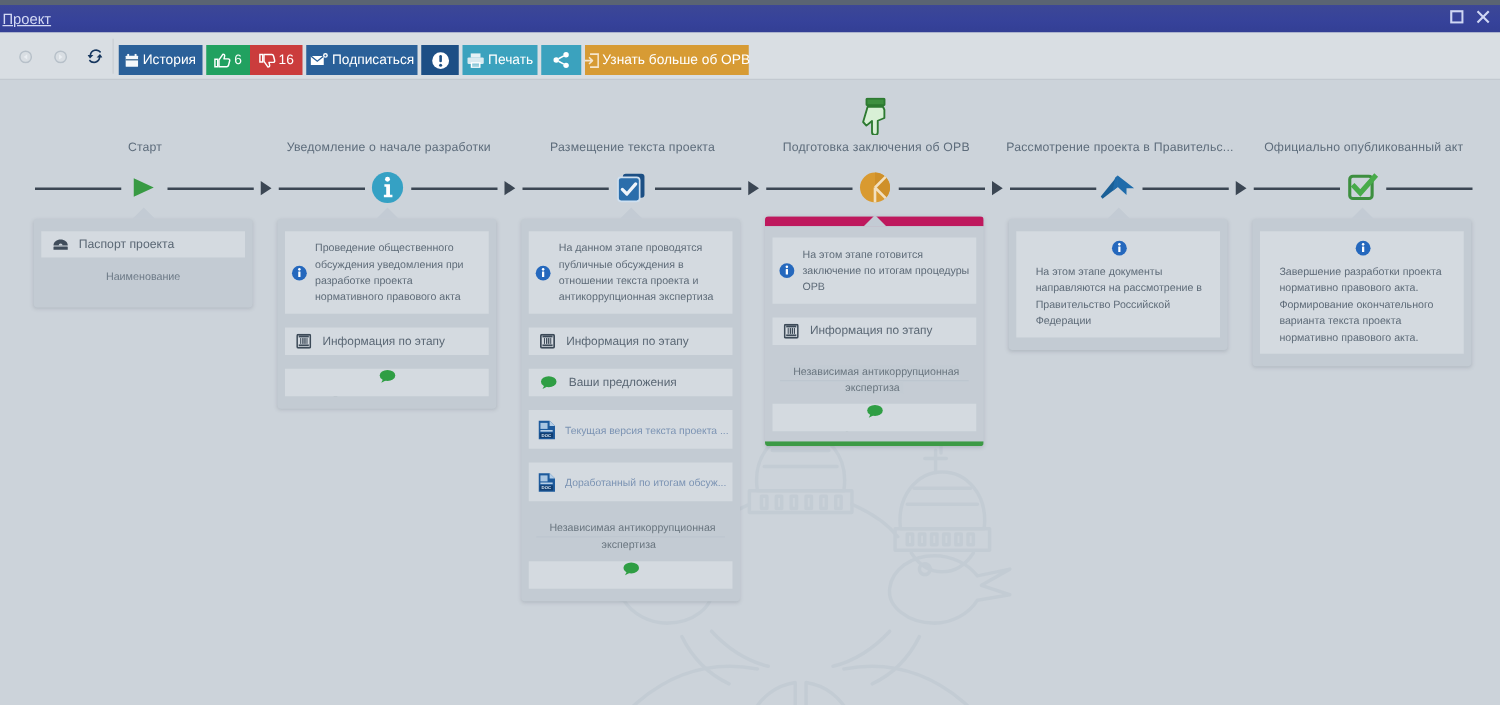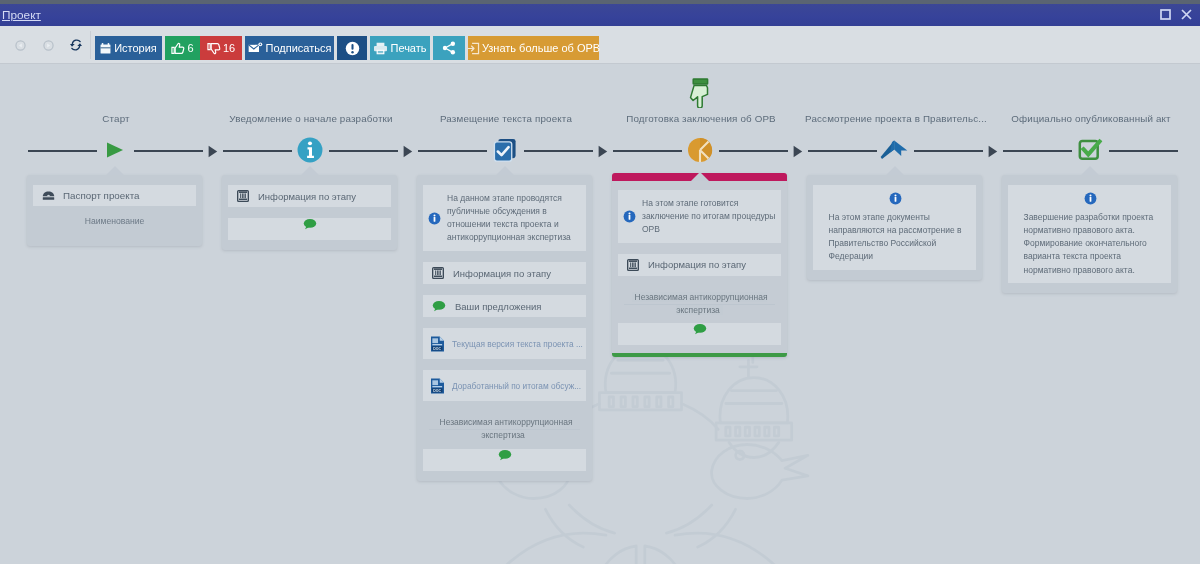--- a/index.html
+++ b/index.html
@@ -370,20 +370,30 @@
           <div class="stage-title">Уведомление о начале разработки</div>
           <div class="marker">
             <svg viewBox="0 0 26 26" width="27" height="27">
               <circle cx="13" cy="13" r="12" fill="#35a1c4"></circle>
               <circle cx="13" cy="6.6" r="1.9" fill="#fff"></circle>
               <path d="M10.6 10.4 h4.3 v8.2 h1.9 v2 h-6.6 v-2 h1.8 v-6.2 h-1.4 z" fill="#fff"></path>
             </svg>
           </div>
           <div class="card">
             <div class="pointer"></div>
+            <div class="row r-info">
+              <span class="ico">
+                <svg viewBox="0 0 16 16" width="13" height="13">
+                  <circle cx="8" cy="8" r="7.3" fill="#2568bd"></circle>
+                  <circle cx="8" cy="4.3" r="1.25" fill="#fff"></circle>
+                  <rect x="6.9" y="6.3" width="2.2" height="5.6" rx="0.4" fill="#fff"></rect>
+                </svg>
+              </span>
+              <span class="txt">Проведение общественного обсуждения уведомления при разработке проекта нормативного правового акта</span>
+            </div>
             <div class="row r-link">
               <span class="ico">
                 <svg viewBox="0 0 16 16" width="12" height="12">
                   <rect x="0.9" y="0.9" width="14.2" height="14.2" rx="1.2" fill="none" stroke="#3c4a58" stroke-width="1.8"></rect>
                   <rect x="2.6" y="1.8" width="10.8" height="2.1" fill="#3c4a58"></rect>
                   <rect x="2.6" y="11.4" width="10.8" height="1.9" fill="#3c4a58"></rect>
                   <rect x="6.4" y="4.6" width="1.4" height="6.2" fill="#3c4a58"></rect>
                   <rect x="8.6" y="4.6" width="1.4" height="6.2" fill="#3c4a58"></rect>
                   <rect x="4.2" y="4.6" width="1.1" height="6.2" fill="#3c4a58"></rect>
                   <rect x="10.9" y="4.6" width="1.1" height="6.2" fill="#3c4a58"></rect>

